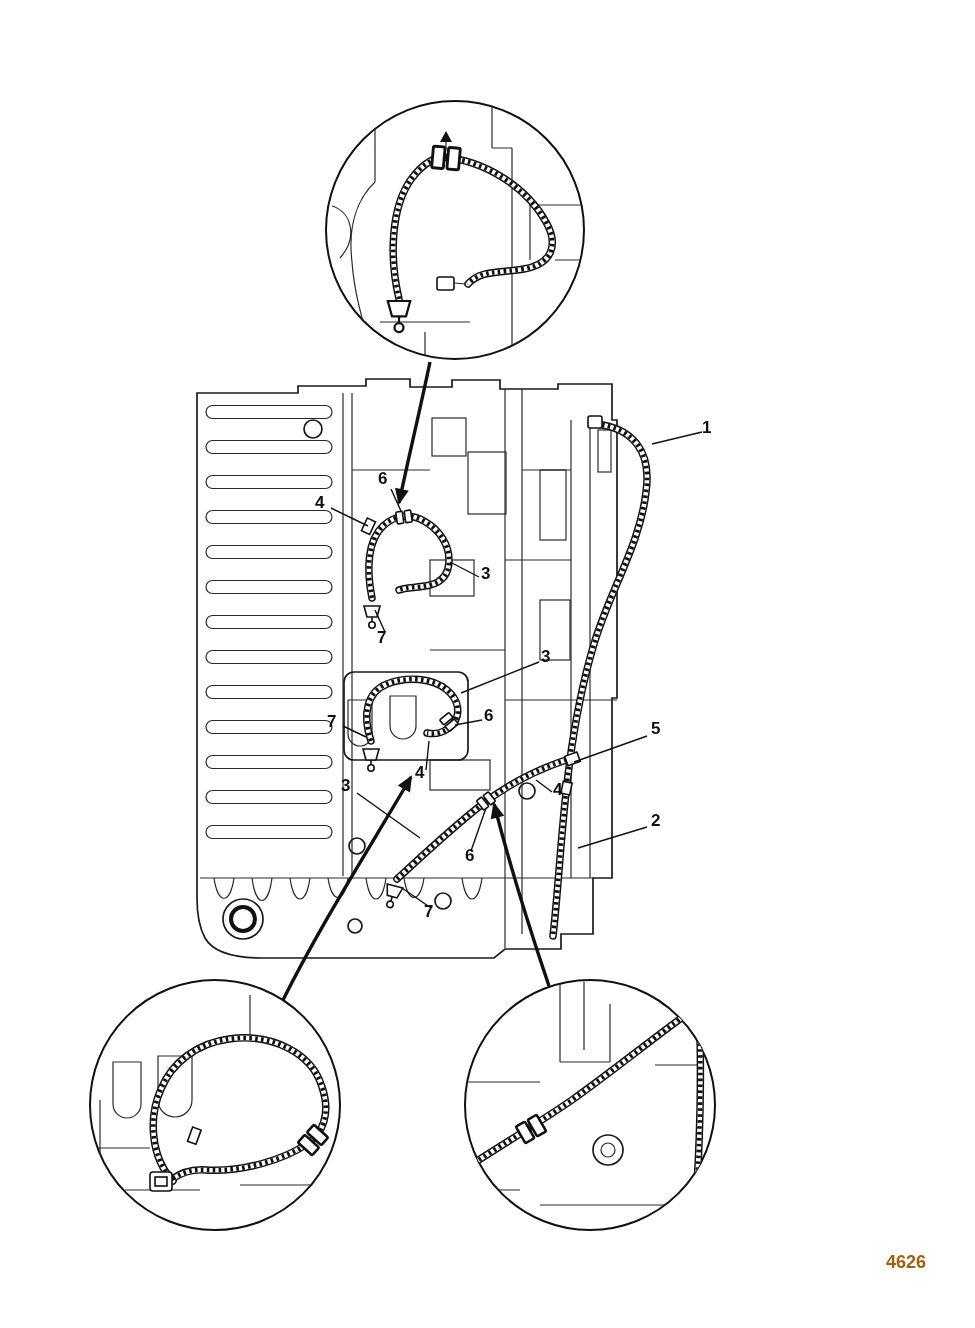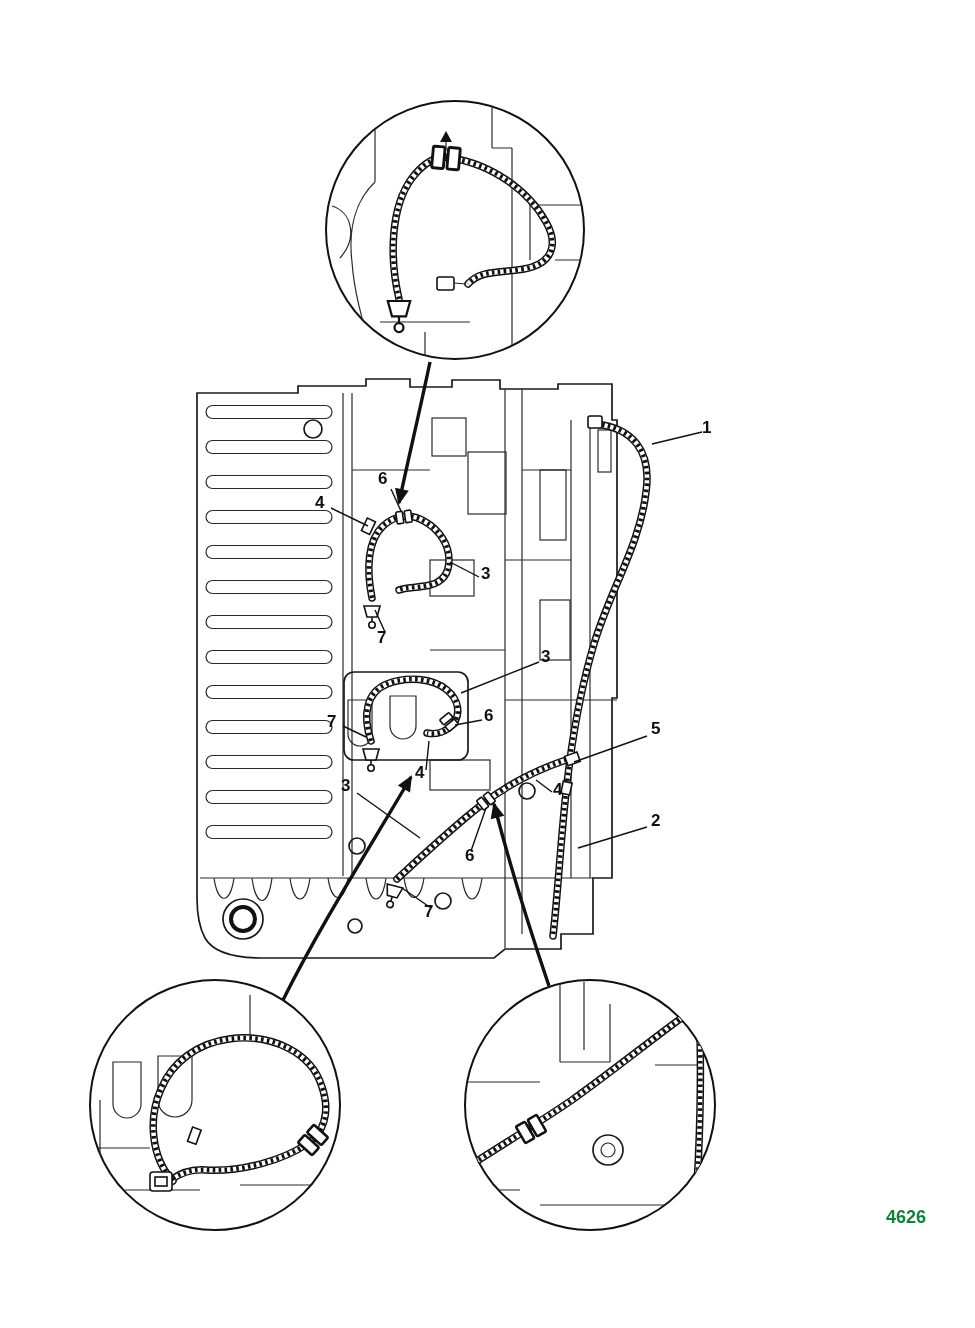--- a/index.html
+++ b/index.html
@@ -6,22 +6,22 @@
   .stage {
     position:relative; width:975px; height:1328px; background:#fff;
     font-family:"Liberation Sans","DejaVu Sans",sans-serif; overflow:hidden;
   }
   .stage svg { position:absolute; left:0; top:0; }
   .callout {
     position:absolute; font-weight:bold; font-size:17px; color:#111;
     line-height:20px; user-select:none;
   }
   .fig-num {
-    position:absolute; left:886px; top:1207px; font-weight:bold;
-    font-size:18px; color:#15803d;
+    position:absolute; left:886px; top:1252px; font-weight:bold;
+    font-size:18px; color:#a16207;
   }
   
   .line   { stroke:#1a1a1a; stroke-width:1.7; fill:none; }
   .thin   { stroke:#2a2a2a; stroke-width:1.2; fill:none; }
   .leader { stroke:#111;    stroke-width:1.4; fill:none; }
   .arrow  { stroke:#111;    stroke-width:3.4; fill:none; }
   .circle-frame { stroke:#111; stroke-width:2; fill:none; }
   
   .hose-outer { stroke:#111; stroke-width:7.5; fill:none; stroke-linecap:round; }
   .hose-mid   { stroke:#fff; stroke-width:4.6; fill:none; stroke-linecap:round; }

